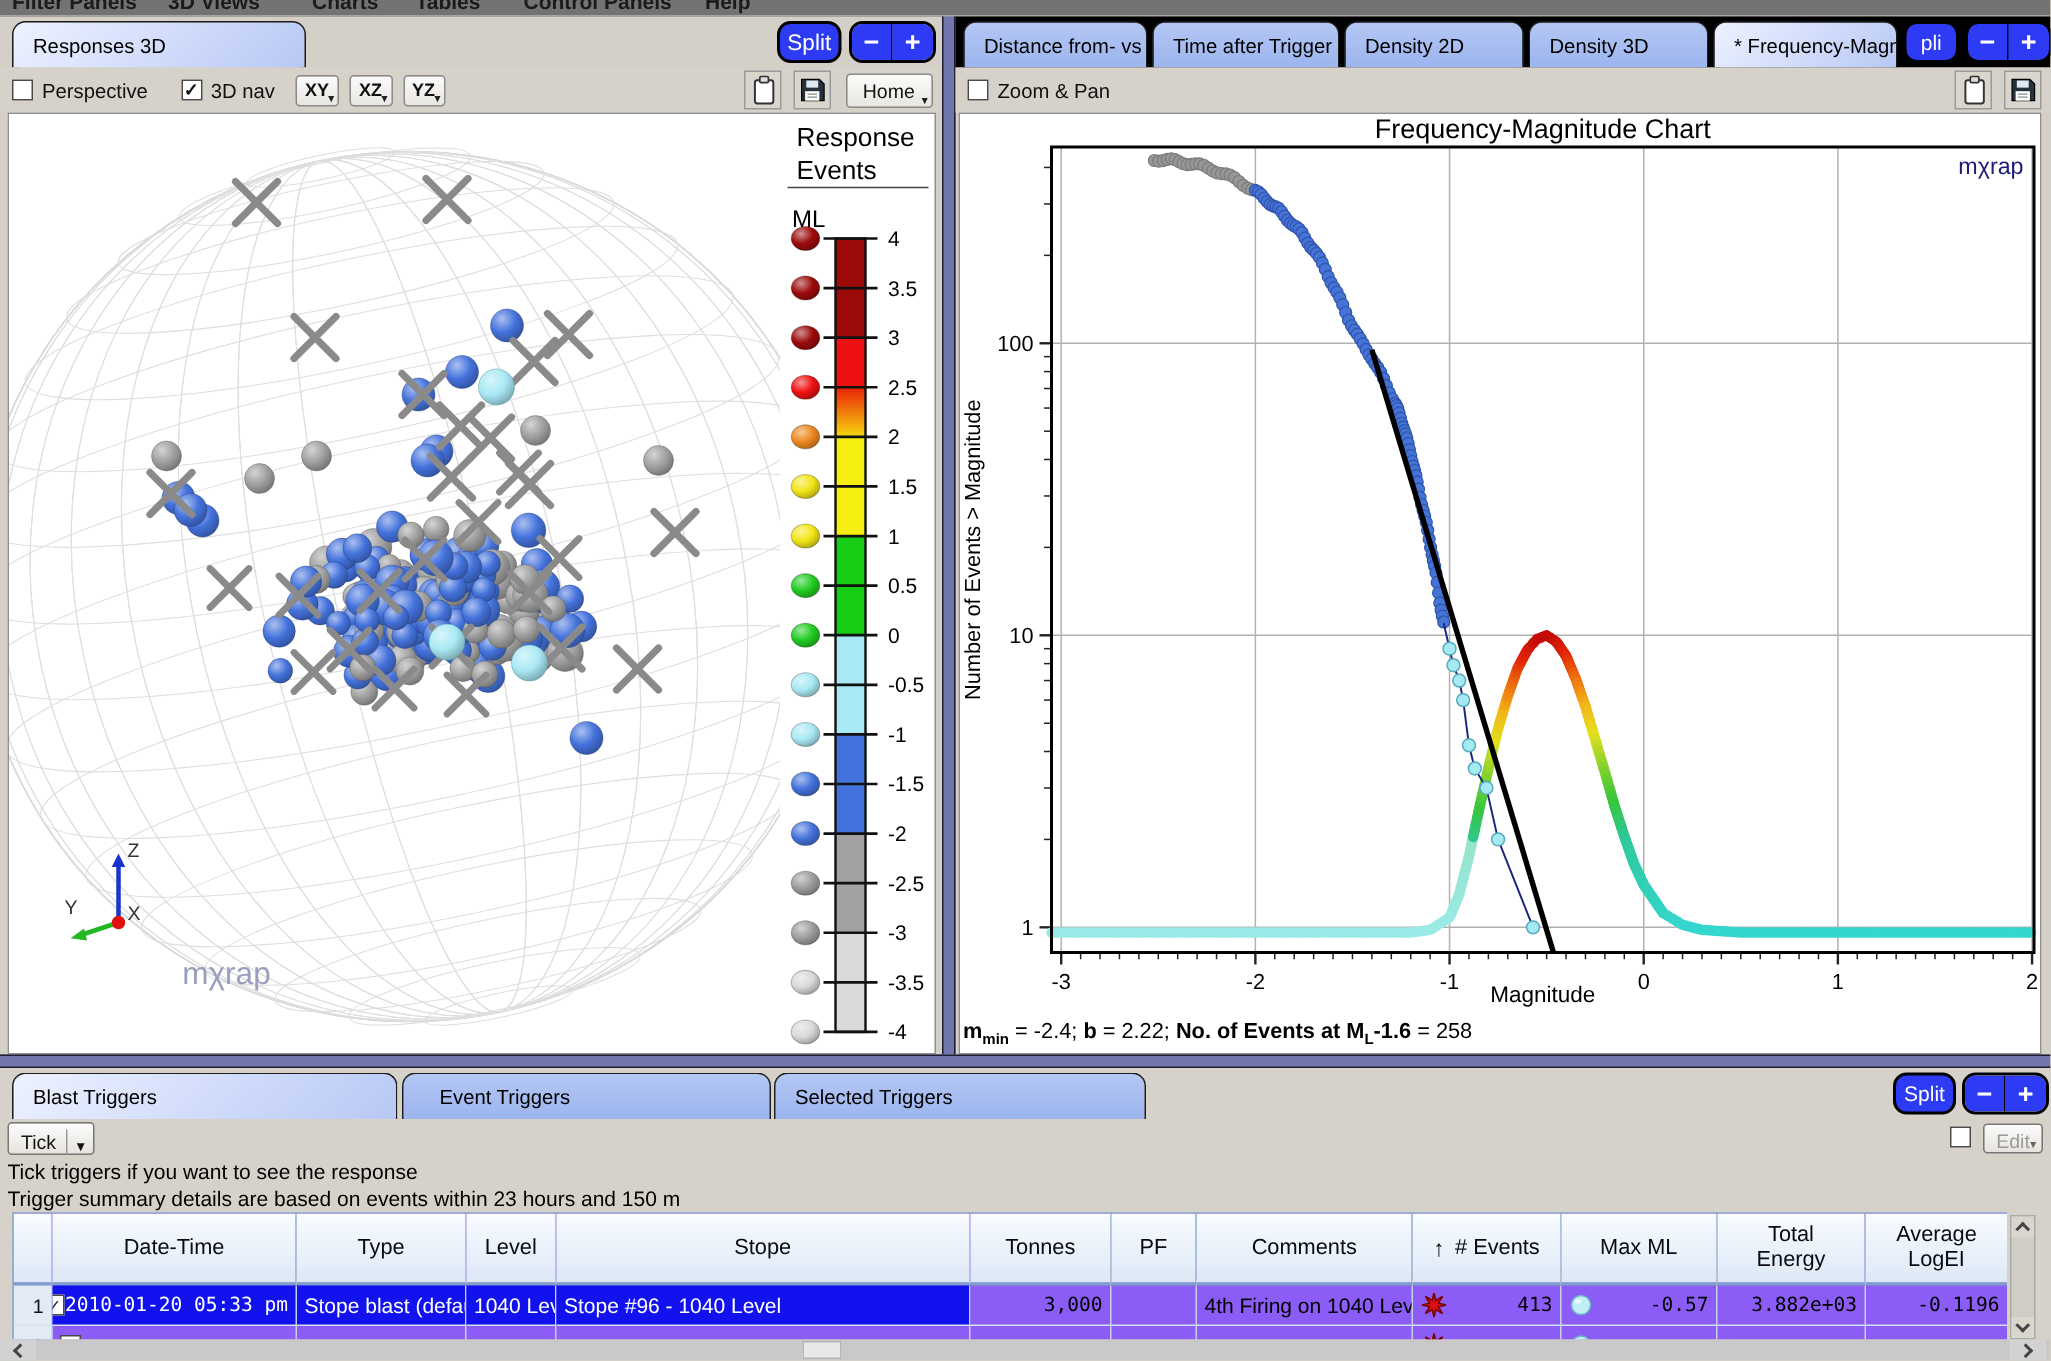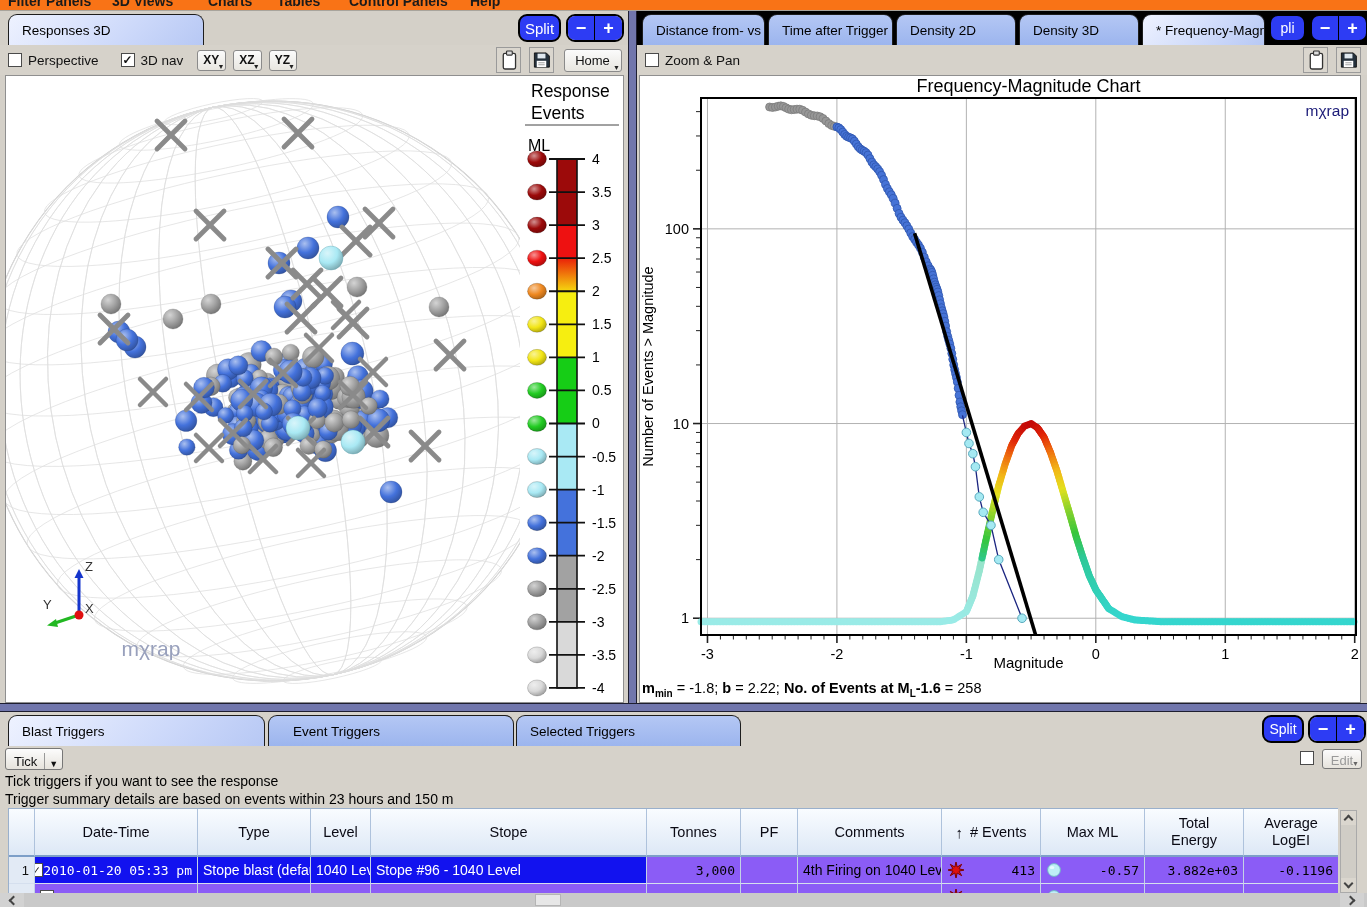--- a/index.html
+++ b/index.html
@@ -1,21 +1,21 @@
 <!DOCTYPE html>
 <html style="--sel-blue: #1212ef; --btn-blue: #2d3cf4;"><head>
 <meta charset="utf-8">
 <style>
   html,body{margin:0;padding:0;width:1367px;height:907px;overflow:hidden;
     background:#d4d0c8;font-family:"Liberation Sans",sans-serif;position:relative;}
   *{box-sizing:border-box;}
 
   
   #menubar{position:absolute;left:0;top:0;width:1367px;height:11px;overflow:hidden;
-    background:#f97316;border-bottom:1px solid #a8a49c;}
+    background:#737373;border-bottom:1px solid #a8a49c;}
   #menubar span{position:absolute;top:-7px;font-size:14px;font-weight:700;color:#1b1b1b;white-space:nowrap;}
 
   
   #left-panel{position:absolute;left:0;top:11px;width:628px;height:692px;}
   #right-panel{position:absolute;left:637px;top:11px;width:730px;height:692px;}
   #v-divider{position:absolute;left:628px;top:11px;width:9px;height:692px;background:#7176ac;
     border-left:1px solid #1e1e30;border-right:1px solid #1e1e30;}
   #h-divider{position:absolute;left:0;top:703px;width:1367px;height:9px;background:#7176ac;
     border-top:1px solid #1e1e30;border-bottom:1px solid #1e1e30;}
   #bottom-panel{position:absolute;left:0;top:712px;width:1367px;height:195px;background:#d6d2ca;}
@@ -1283,42 +1283,42 @@
           <circle cx="339.31027667984193" cy="420.8826671050591" r="4.3" fill="#a5e9f2" stroke="#58aabe" stroke-width="1"></circle>
           <circle cx="343.19367588932806" cy="436.2981678446449" r="4.3" fill="#a5e9f2" stroke="#58aabe" stroke-width="1"></circle>
           <circle cx="350.9604743083004" cy="449.3317880082236" r="4.3" fill="#a5e9f2" stroke="#58aabe" stroke-width="1"></circle>
           <circle cx="358.7272727272727" cy="483.614336840238" r="4.3" fill="#a5e9f2" stroke="#58aabe" stroke-width="1"></circle>
           <circle cx="382.02766798418975" cy="542.2207411648743" r="4.3" fill="#a5e9f2" stroke="#58aabe" stroke-width="1"></circle>
         </g>
         <line x1="274.5869565217391" y1="157.18512702855145" x2="395.6195652173913" y2="559" stroke="#000000" stroke-width="3.6"></line>
         <rect x="61" y="22" width="655" height="537" fill="none" stroke="#000" stroke-width="2"></rect>
         <text x="709" y="40" font-size="15.5" fill="#1b1b78" text-anchor="end">mχrap</text>
       </svg>
-    <div id="chart-annot"><b>m</b><b><sub>min</sub></b><span> = -1.8; </span><b>b</b><span> = 2.22; </span><b>No. of Events at M</b><b><sub>L</sub></b><b>-1.6</b><span> = 258</span></div>
+    <div id="chart-annot"><b>m</b><b><sub>min</sub></b><span> = -2.4; </span><b>b</b><span> = 2.22; </span><b>No. of Events at M</b><b><sub>L</sub></b><b>-1.6</b><span> = 258</span></div>
   </div>
 </div>
 
 <div id="h-divider"></div>
 
 <div id="bottom-panel">
   <div class="tabrow" id="bottom-tabrow">
     <div class="bluebtn" style="left:1262px;width:42px;font-size:14px;">
       <span>Split</span>
     </div>
     <div class="pmgroup" style="left:1308px;">
       <div class="pm">
           <span>−</span>
         </div>
       <div class="pm">
           <span>+</span>
         </div>
     </div>
   <div class="tab active" style="left: 8px; width: 257px;">Blast Triggers</div>
       <div class="tab" style="left: 268px; width: 246px; padding-left: 24px;">Event Triggers</div>
-      <div class="tab" style="left: 516px; width: 225px;">Selected Triggers</div>
+      <div class="tab" style="left: 516px; width: 248px;">Selected Triggers</div>
     </div>
   <div id="bp-controls">
     <div class="raised-btn" id="tick-btn">
       <span>Tick</span>
       <span class="sep"></span>
       <span class="arr">▼</span>
     </div>
     <span class="cb" id="edit-cb"></span>
     <div class="raised-btn" id="edit-btn">
       <span>Edit</span>

